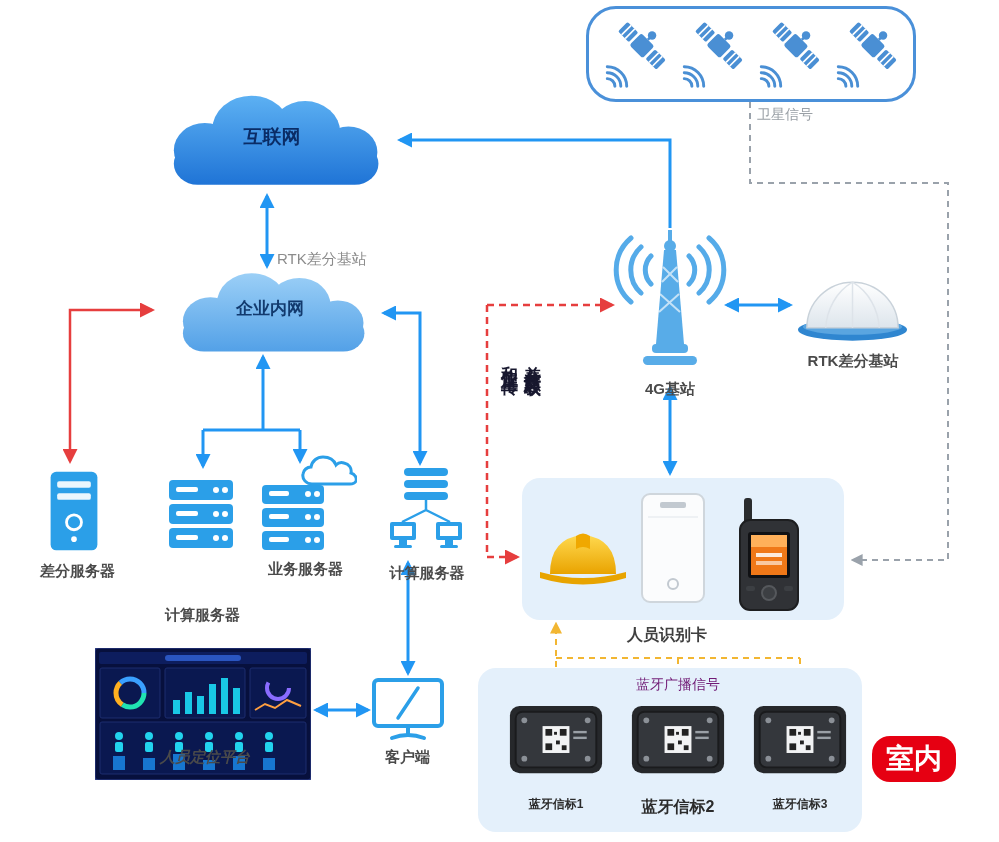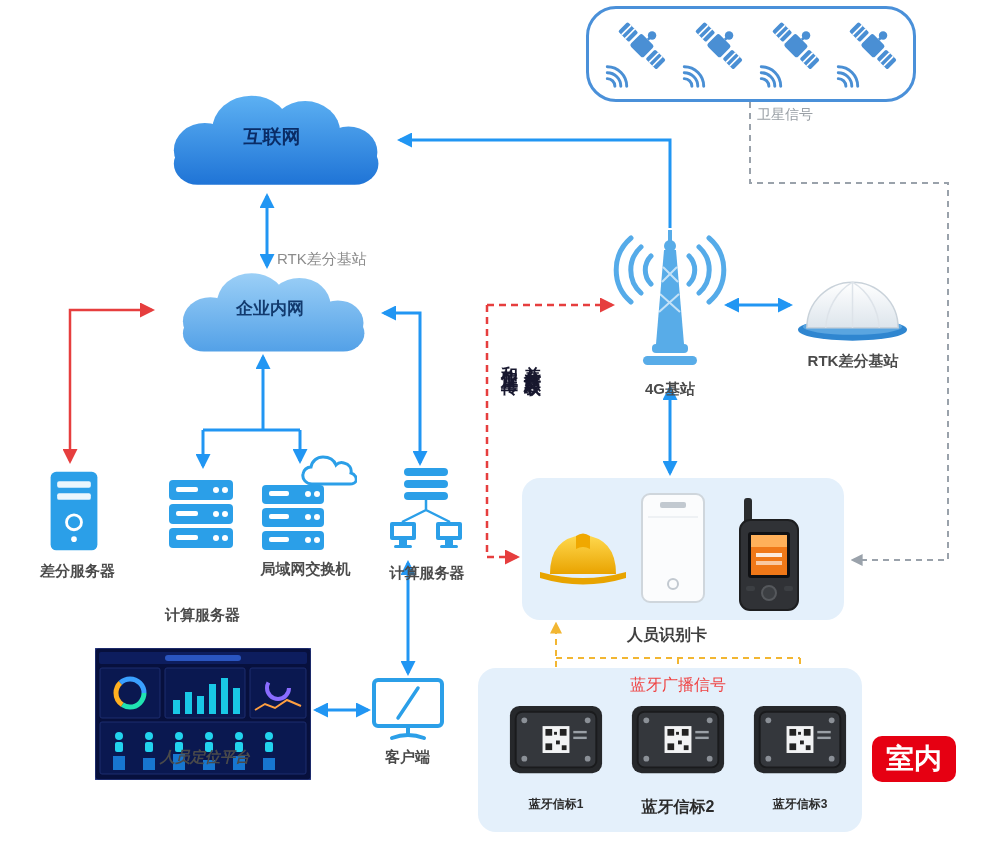--- a/index.html
+++ b/index.html
@@ -5,21 +5,21 @@
   html,body{margin:0;padding:0;background:#ffffff;}
   body{font-family:"Liberation Sans","DejaVu Sans",sans-serif;}
   .stage{position:relative;width:999px;height:842px;background:#ffffff;overflow:hidden;}
   .abs{position:absolute;}
   .lbl{position:absolute;font-weight:bold;color:#4a4a4a;font-size:15px;text-align:center;line-height:1.15;}
   .lbl-grey{position:absolute;font-weight:normal;color:#9aa0a6;font-size:14px;}
   .cloud-label{position:absolute;font-weight:bold;color:#0b2f6b;text-align:center;}
   .panel{position:absolute;background:#e4f0fb;border-radius:18px;}
   .badge{position:absolute;color:#ffffff;font-weight:bold;font-size:28px;display:flex;align-items:center;justify-content:center;}
   .badge-outdoor{background:#3e97dc;border-radius:10px;}
-  .badge-indoor{background:#e60012;border-radius:10px;}
+  .badge-indoor{background:#e60012;border-radius:18px;}
   .sat-box{position:absolute;border:3px solid #4a90d9;border-radius:30px;background:transparent;display:flex;align-items:flex-start;justify-content:space-around;padding:4px 8px;box-sizing:border-box;}
   .vtext{position:absolute;writing-mode:vertical-rl;font-size:17px;font-weight:bold;color:#17172e;letter-spacing:3px;line-height:23px;}
   .vtext span{display:block;}
   svg{display:block;}
   .connector-layer{position:absolute;left:0;top:0;pointer-events:none;}
 </style>
 </head>
 <body>
 
 <div class="stage">
@@ -237,21 +237,21 @@
         <rect x="7" y="82" width="20" height="5" rx="2"></rect>
       <circle cx="46" cy="39" r="3"></circle>
         <circle cx="55" cy="39" r="3"></circle>
         <circle cx="46" cy="62" r="3"></circle>
         <circle cx="55" cy="62" r="3"></circle>
         <circle cx="46" cy="85" r="3"></circle>
         <circle cx="55" cy="85" r="3"></circle>
     </g>
     <path d="M 50 29 C 44 29 40 24 41 19 C 41.5 15 45 12 49 12 C 50 6 55 2 61 2 C 67 2 72 5 74 10 C 76 8 79 7 82 8 C 87 9 90 13 89 18 C 93 19 95 23 94 26 C 93 28.5 90 29 88 29 Z" fill="#ffffff" stroke="#2b9fe8" stroke-width="3"></path>
   </svg>
-  <div class="lbl" style="left:258px;top:560px;width:95px;">局域网交换机</div>
+  <div class="lbl" style="left:258px;top:560px;width:95px;">业务服务器</div>
 
   <svg class="abs" style="left:386px;top:468px;" width="80" height="92" viewBox="0 0 80 92">
     <g fill="#2b9fe8">
       <rect x="18" y="0" width="44" height="8" rx="4"></rect>
         <rect x="18" y="12" width="44" height="8" rx="4"></rect>
         <rect x="18" y="24" width="44" height="8" rx="4"></rect>
     </g>
     <g stroke="#2b9fe8" stroke-width="2.5" fill="none">
       <path d="M 40 32 L 40 42 M 40 42 L 16 54 M 40 42 L 64 54"></path>
     </g>
@@ -349,21 +349,21 @@
         <rect x="48" y="110" width="12" height="12"></rect>
         <rect x="78" y="106" width="12" height="16"></rect>
       <rect x="108" y="112" width="12" height="10"></rect>
         <rect x="138" y="108" width="12" height="14"></rect>
         <rect x="168" y="110" width="12" height="12"></rect>
     </g>
   </svg>
   <div class="lbl" style="left:140px;top:748px;width:130px;font-style:italic;">人员定位平台</div>
 
   <div class="panel" style="left:478px;top:668px;width:384px;height:164px;"></div>
-  <div class="lbl" style="left:608px;top:676px;width:140px;font-size:16px;font-weight:normal;color:#ef4444;">蓝牙广播信号</div>
+  <div class="lbl" style="left:608px;top:676px;width:140px;font-size:14px;font-weight:normal;color:#701a75;">蓝牙广播信号</div>
 
   <svg class="abs" style="left:508px;top:702px;" width="96" height="77" viewBox="0 0 100 80">
       <use href="#sym-beacon"></use>
     </svg>
   <svg class="abs" style="left:630px;top:702px;" width="96" height="77" viewBox="0 0 100 80">
       <use href="#sym-beacon"></use>
     </svg>
   <svg class="abs" style="left:752px;top:702px;" width="96" height="77" viewBox="0 0 100 80">
       <use href="#sym-beacon"></use>
     </svg>

